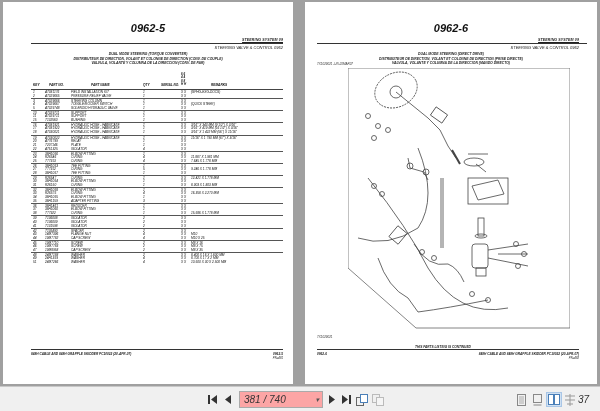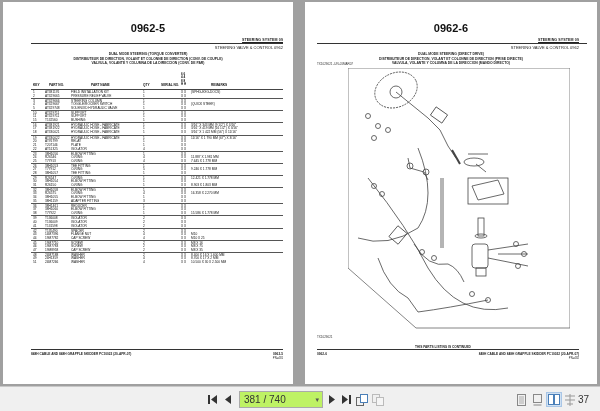--- a/index.html
+++ b/index.html
@@ -1,17 +1,17 @@
 <!DOCTYPE html>
 <html><head>
 <meta charset="utf-8">
 <style>
   * { box-sizing: border-box; margin: 0; padding: 0; }
   html, body { width: 600px; height: 411px; overflow: hidden; background: #9a9a9a; font-family: "Liberation Sans", sans-serif; }
-  .viewer { position: relative; width: 600px; height: 411px; background: #9e9e9e; }
+  .viewer { position: relative; width: 600px; height: 411px; background: #9e9e9e; font-style: italic; }
   .doc-area { position: absolute; left: 0; top: 0; width: 600px; height: 386px; background: #a0a0a0; }
   .page { position: absolute; top: 2px; height: 382px; background: #fff; overflow: hidden; }
   .page.left { left: 3px; width: 290px; }
   .page.right { left: 305px; width: 292px; }
   .page-num { position: absolute; top: 20px; width: 100%; text-align: center; font-size: 11px; font-weight: bold; color: #111; }
   .sys-line { position: absolute; top: 36px; left: 28px; right: 10px; border-bottom: 1px solid #333; height: 6px; }
   .sys1 { position: absolute; top: 36px; right: 10px; font-size: 3.6px; font-weight: bold; color: #222; text-decoration: underline; letter-spacing: .1px; }
   .sys2 { position: absolute; top: 43px; right: 10px; font-size: 4px; color: #222; }
   .subtitle { position: absolute; top: 50px; left: 0; width: 100%; text-align: center; font-size: 3.4px; font-weight: bold; color: #222; line-height: 4.6px; }
   .table { position: absolute; top: 74px; left: 28px; width: 252px; font-size: 3.2px; color: #111; }
@@ -29,21 +29,21 @@
   .c-x { left: 150px; }
   .c-rem { left: 160px; }
   .footer-line { position: absolute; top: 347px; left: 28px; right: 10px; border-top: 1px solid #333; }
   .footer-text { position: absolute; top: 350px; font-size: 3.2px; color: #222; font-weight: bold; }
   .footer-text.sm { font-size: 2.8px; font-weight: normal; }
   .img-ref { position: absolute; top: 60px; left: 12px; font-size: 3px; color: #333; }
   .diagram { position: absolute; left: 43px; top: 66px; width: 222px; height: 268px; }
   .diag-ref { position: absolute; top: 333px; left: 12px; font-size: 3px; color: #333; }
   .toolbar { position: absolute; left: 0; top: 386px; width: 600px; height: 25px; background: #f0f0f0; border-top: 1px solid #c8c8c8; }
   .tb-btn { position: absolute; top: 5px; height: 15px; display: flex; align-items: center; justify-content: center; cursor: pointer; color: #333; }
-  .page-box { position: absolute; left: 239px; top: 4px; width: 84px; height: 17px; background: #bef264; border: 1px solid #aaa; font-size: 10px; color: #333; padding-left: 4px; line-height: 15px; }
+  .page-box { position: absolute; left: 239px; top: 4px; width: 84px; height: 17px; background: #fca5a5; border: 1px solid #aaa; font-size: 10px; color: #333; padding-left: 4px; line-height: 15px; }
   .page-box .dd { position: absolute; right: 3px; top: 0; font-size: 7px; color: #555; }
   .zoom-text { position: absolute; left: 578px; top: 5px; font-size: 10px; color: #333; line-height: 15px; }
   .view-btn.active { background: #cfe0f2; border: 1px solid #a9c6e6; }
 </style>
 </head>
 <body>
 
 <div class="viewer">
   <div class="doc-area">
 

